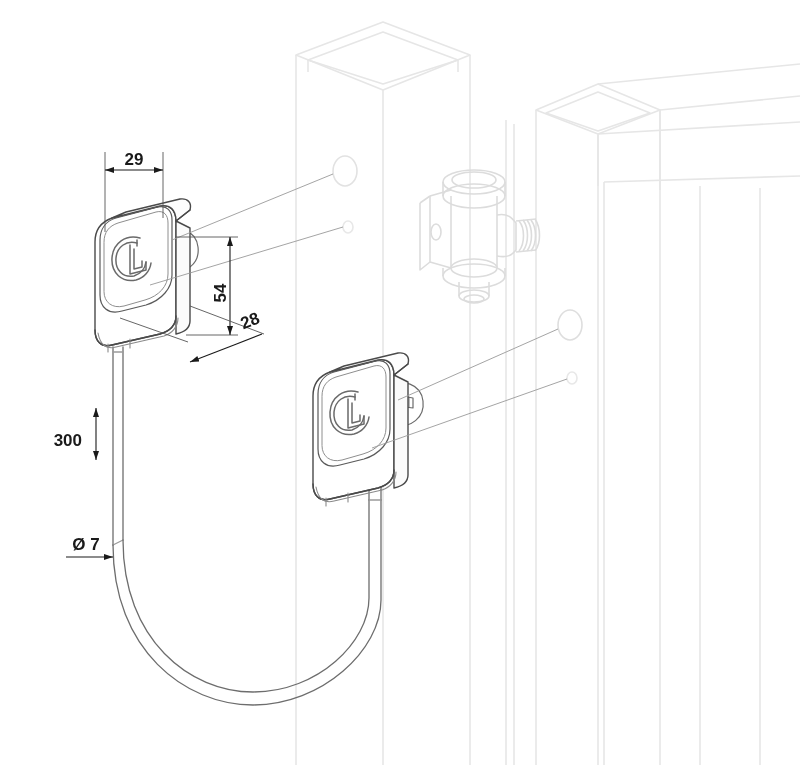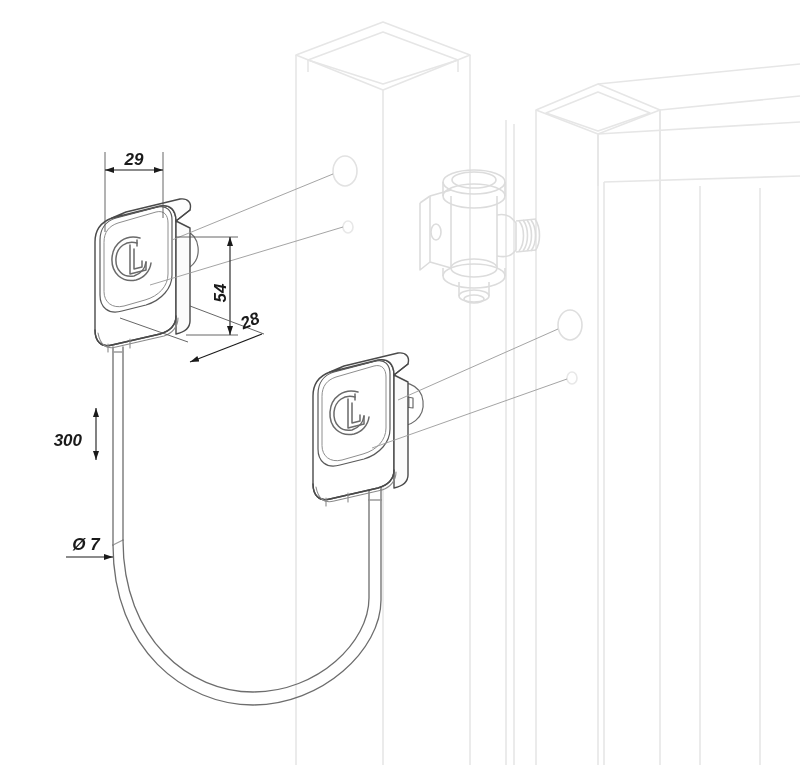--- a/index.html
+++ b/index.html
@@ -1,18 +1,18 @@
 <!DOCTYPE html>
 <html><head>
 <meta charset="utf-8">
 <style>
   html,body{margin:0;padding:0;background:#ffffff;}
   body{width:800px;height:765px;overflow:hidden;
        font-family:"Liberation Sans",sans-serif;}
-  #stage{position:relative;width:800px;height:765px;background:#fff;font-style:italic;}
+  #stage{position:relative;width:800px;height:765px;background:#fff;}
   svg.layer{position:absolute;left:0;top:0;width:800px;height:765px;}
   .dimtext{font-family:"Liberation Sans",sans-serif;font-weight:bold;
            font-size:17px;fill:#1a1a1a;}
 </style>
 </head>
 <body>
 
 <div id="stage">
 
   <svg class="layer" viewBox="0 0 800 765">

